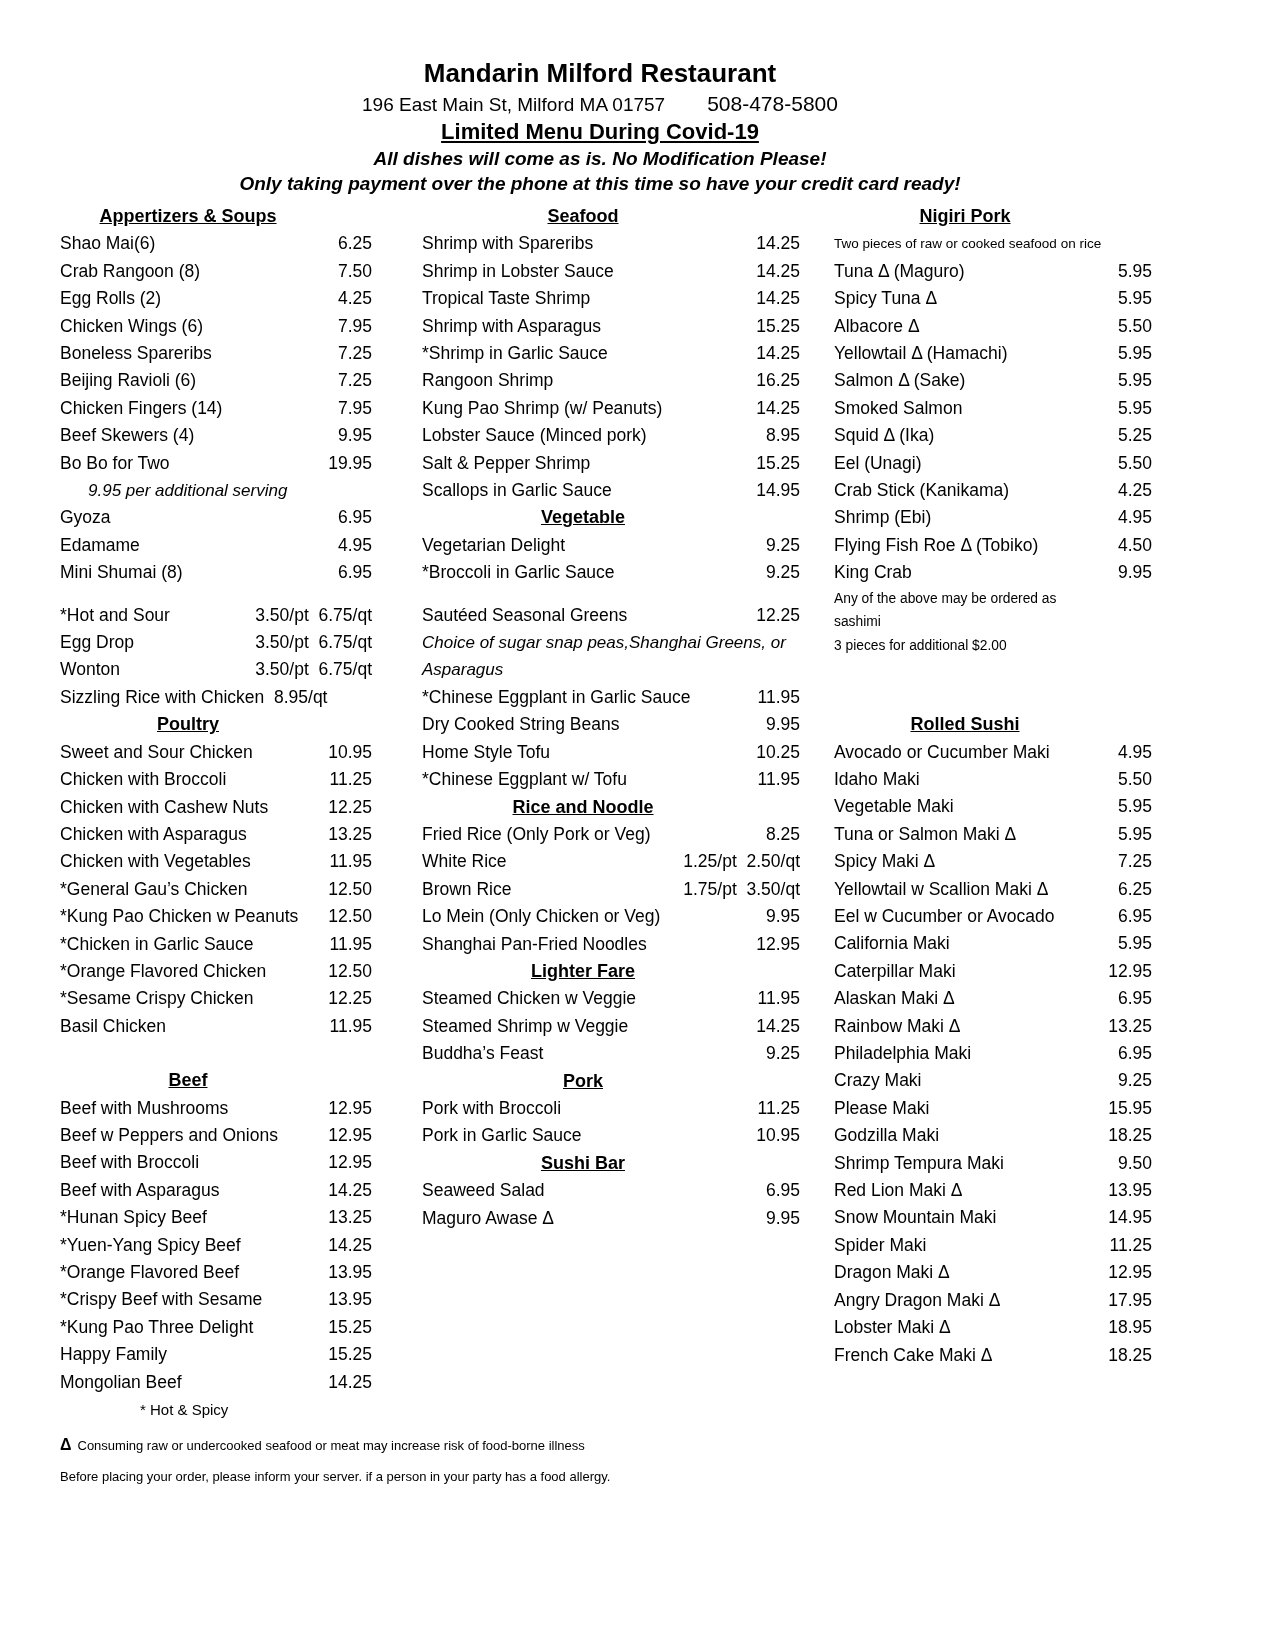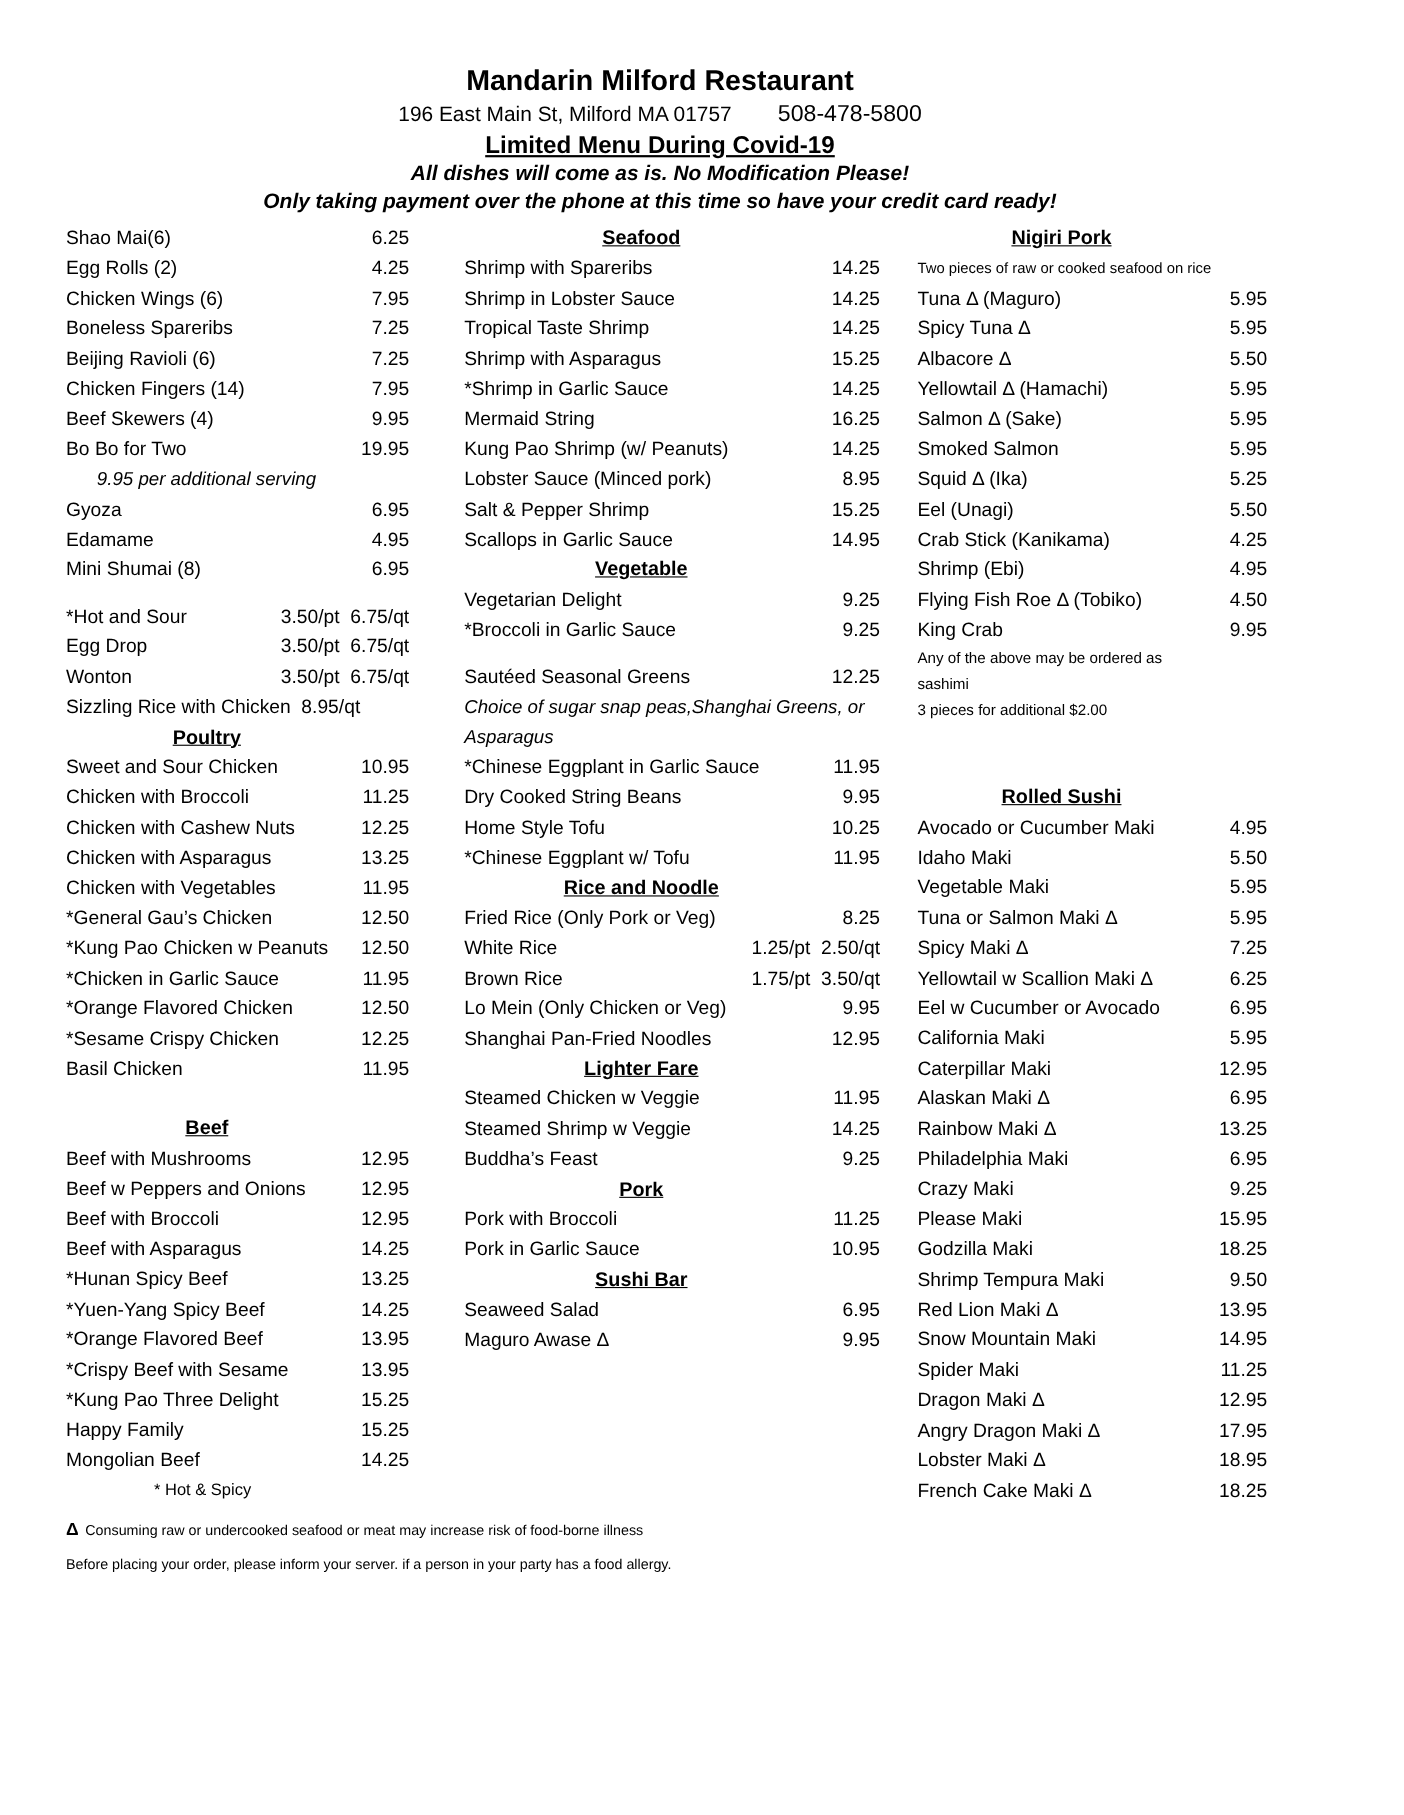--- a/index.html
+++ b/index.html
@@ -62,25 +62,30 @@
       <span>196 East Main St, Milford MA 01757</span><span class="phone">508-478-5800</span>
     </div>
     <div class="banner">Limited Menu During Covid-19</div>
     <div class="hnote">All dishes will come as is. No Modification Please!</div>
     <div class="hnote">Only taking payment over the phone at this time so have your credit card ready!</div>
   </header>
 
   <main class="columns" id="menu-columns">
       <div class="col col-1">
         <section class="menu-section">
+          <div class="section-heading">Appertizers &amp; Soups</div>
           <div class="row">
             <span class="name">Shao Mai(6)</span>
             <span class="price">6.25</span>
           </div>
           <div class="row">
+            <span class="name">Crab Rangoon (8)</span>
+            <span class="price">7.50</span>
+          </div>
+          <div class="row">
             <span class="name">Egg Rolls (2)</span>
             <span class="price">4.25</span>
           </div>
           <div class="row">
             <span class="name">Chicken Wings (6)</span>
             <span class="price">7.95</span>
           </div>
           <div class="row">
             <span class="name">Boneless Spareribs</span>
             <span class="price">7.25</span>
@@ -243,21 +248,21 @@
           </div>
           <div class="row">
             <span class="name">Shrimp with Asparagus</span>
             <span class="price">15.25</span>
           </div>
           <div class="row">
             <span class="name">*Shrimp in Garlic Sauce</span>
             <span class="price">14.25</span>
           </div>
           <div class="row">
-            <span class="name">Mermaid String</span>
+            <span class="name">Rangoon Shrimp</span>
             <span class="price">16.25</span>
           </div>
           <div class="row">
             <span class="name">Kung Pao Shrimp (w/ Peanuts)</span>
             <span class="price">14.25</span>
           </div>
           <div class="row">
             <span class="name">Lobster Sauce (Minced pork)</span>
             <span class="price">8.95</span>
           </div>

